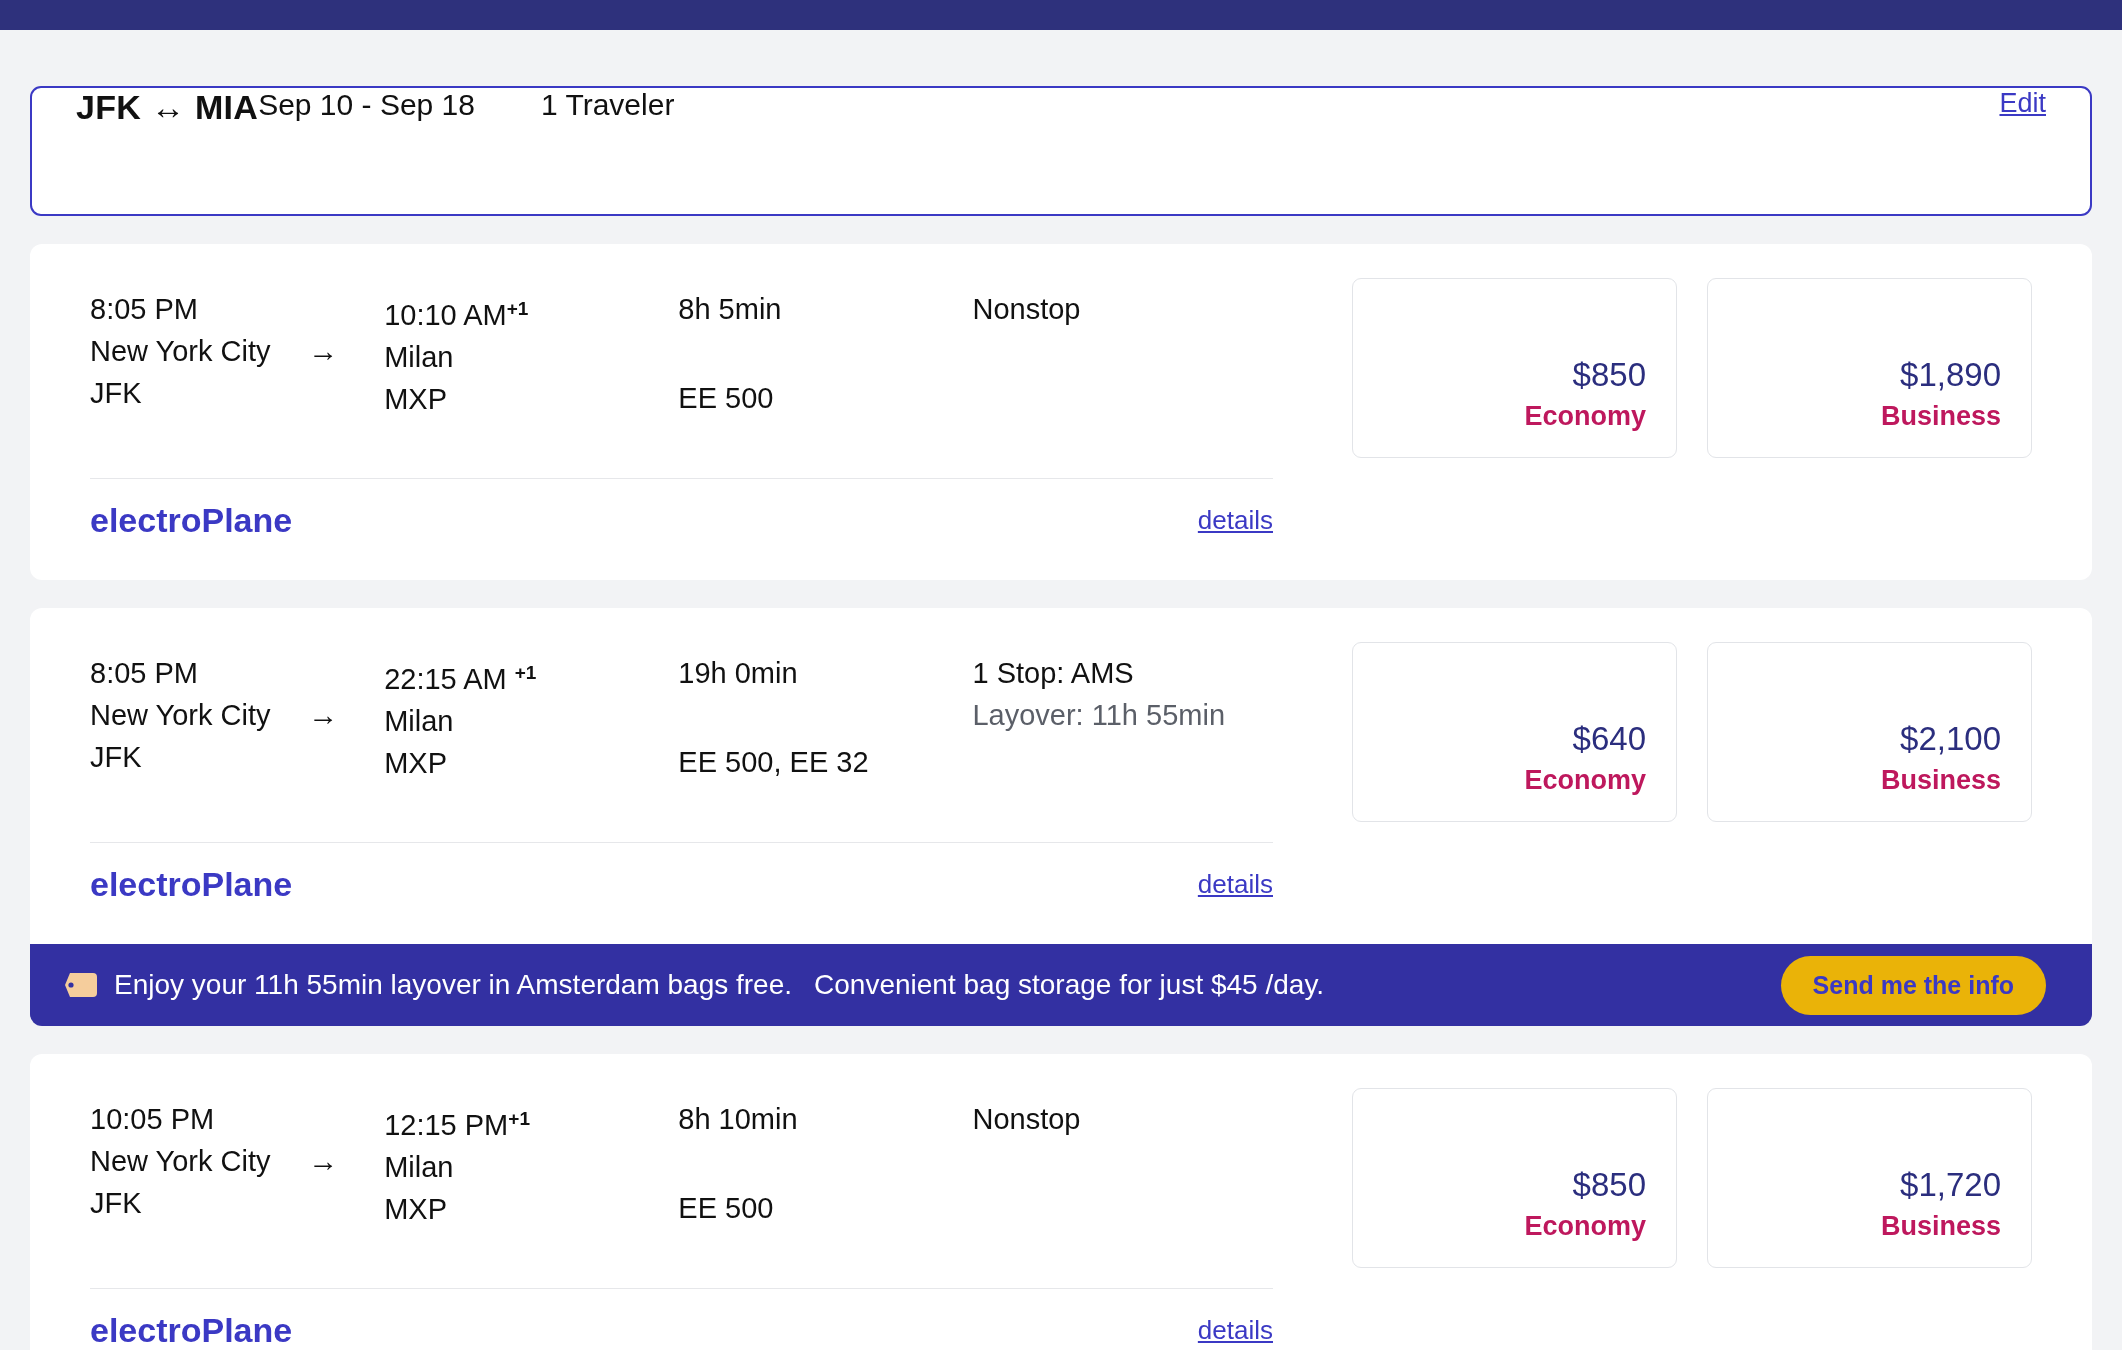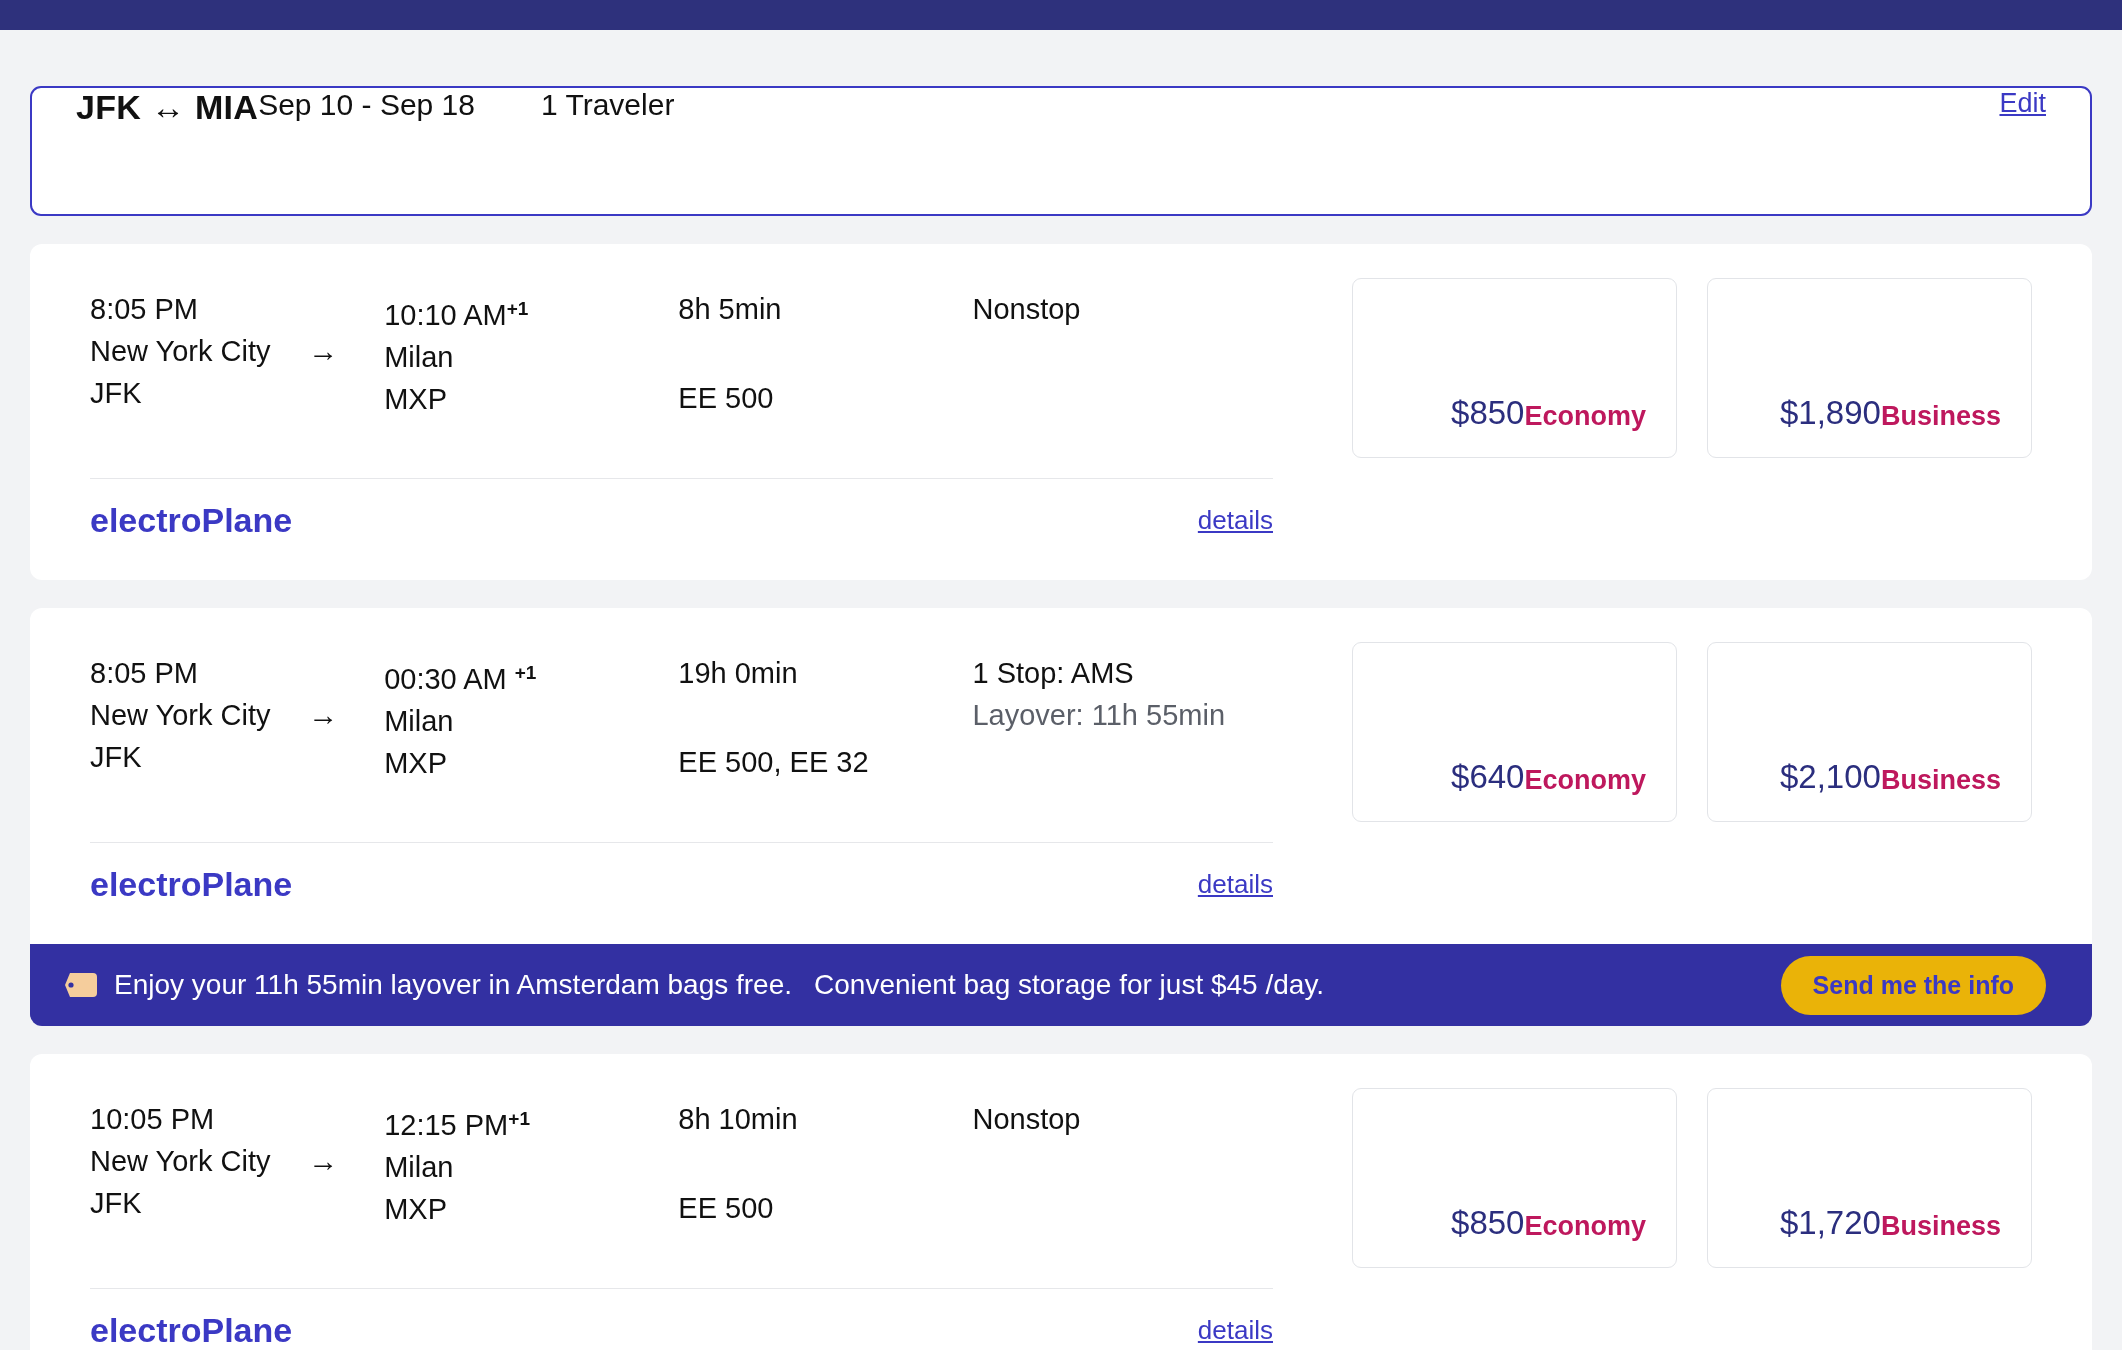--- a/index.html
+++ b/index.html
@@ -132,20 +132,21 @@
     gap: 30px;
     margin-top: -10px;
   }
   .fare-box {
     width: 325px;
     height: 180px;
     border: 1px solid #e2e4e8;
     border-radius: 9px;
     background: #fff;
     display: flex;
+    flex-direction: column;
     justify-content: flex-end;
     align-items: flex-end;
     padding: 0 30px 22px 0;
     cursor: pointer;
   }
   .fare-price {
     font-size: 33px;
     color: #2b2e7e;
     line-height: 44px;
   }
@@ -270,21 +271,21 @@
 
   <div class="flight-card has-banner">
     <div class="itinerary">
       <div class="seg-col col-depart">
         <div class="seg-line1">8:05 PM</div>
         <div class="seg-line2">New York City</div>
         <div class="seg-line3">JFK</div>
       </div>
       <div class="col-arrow">→</div>
       <div class="seg-col col-arrive">
-        <div class="seg-line1"><span>00:30 AM</span><sup class="plusone spaced">+1</sup></div>
+        <div class="seg-line1"><span>22:15 AM</span><sup class="plusone spaced">+1</sup></div>
         <div class="seg-line2">Milan</div>
         <div class="seg-line3">MXP</div>
       </div>
       <div class="seg-col col-duration">
         <div class="seg-line1">19h 0min</div>
         <div class="seg-line2">EE 500, EE 32</div>
       </div>
       <div class="seg-col col-stops">
         <div class="seg-line1">1 Stop: AMS</div>
         <div class="seg-line2 sub-muted">Layover: 11h 55min</div>

